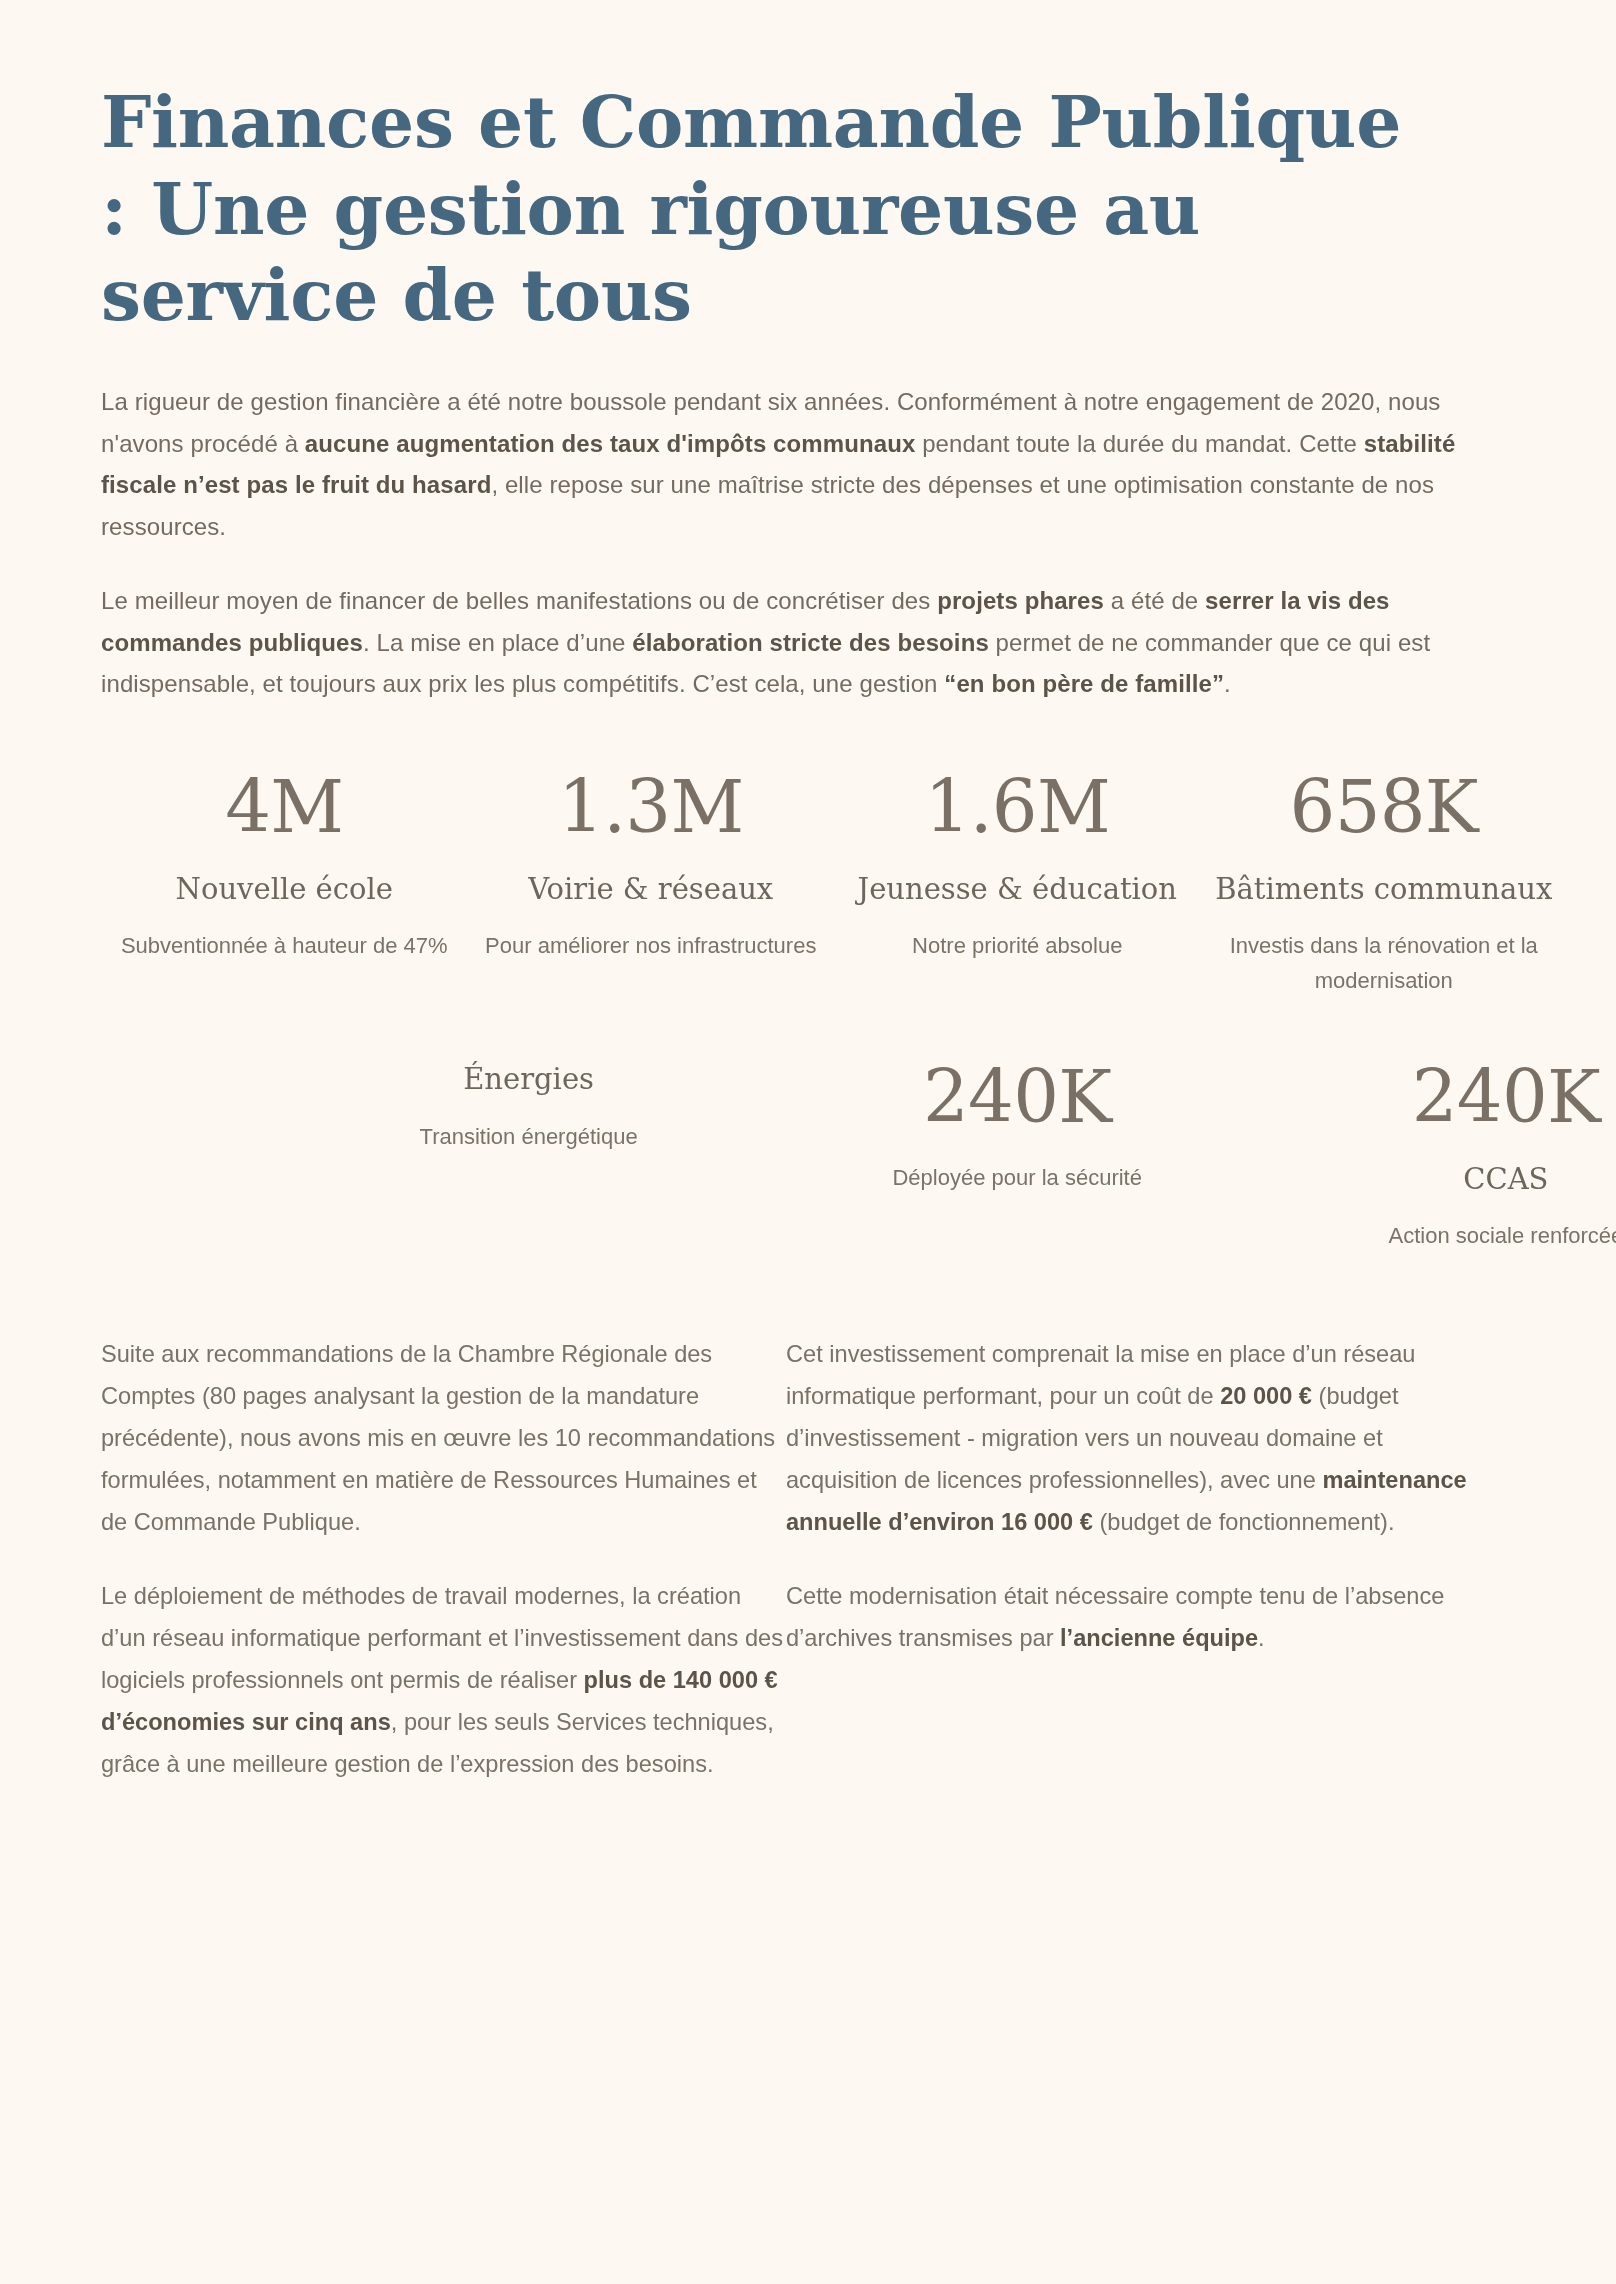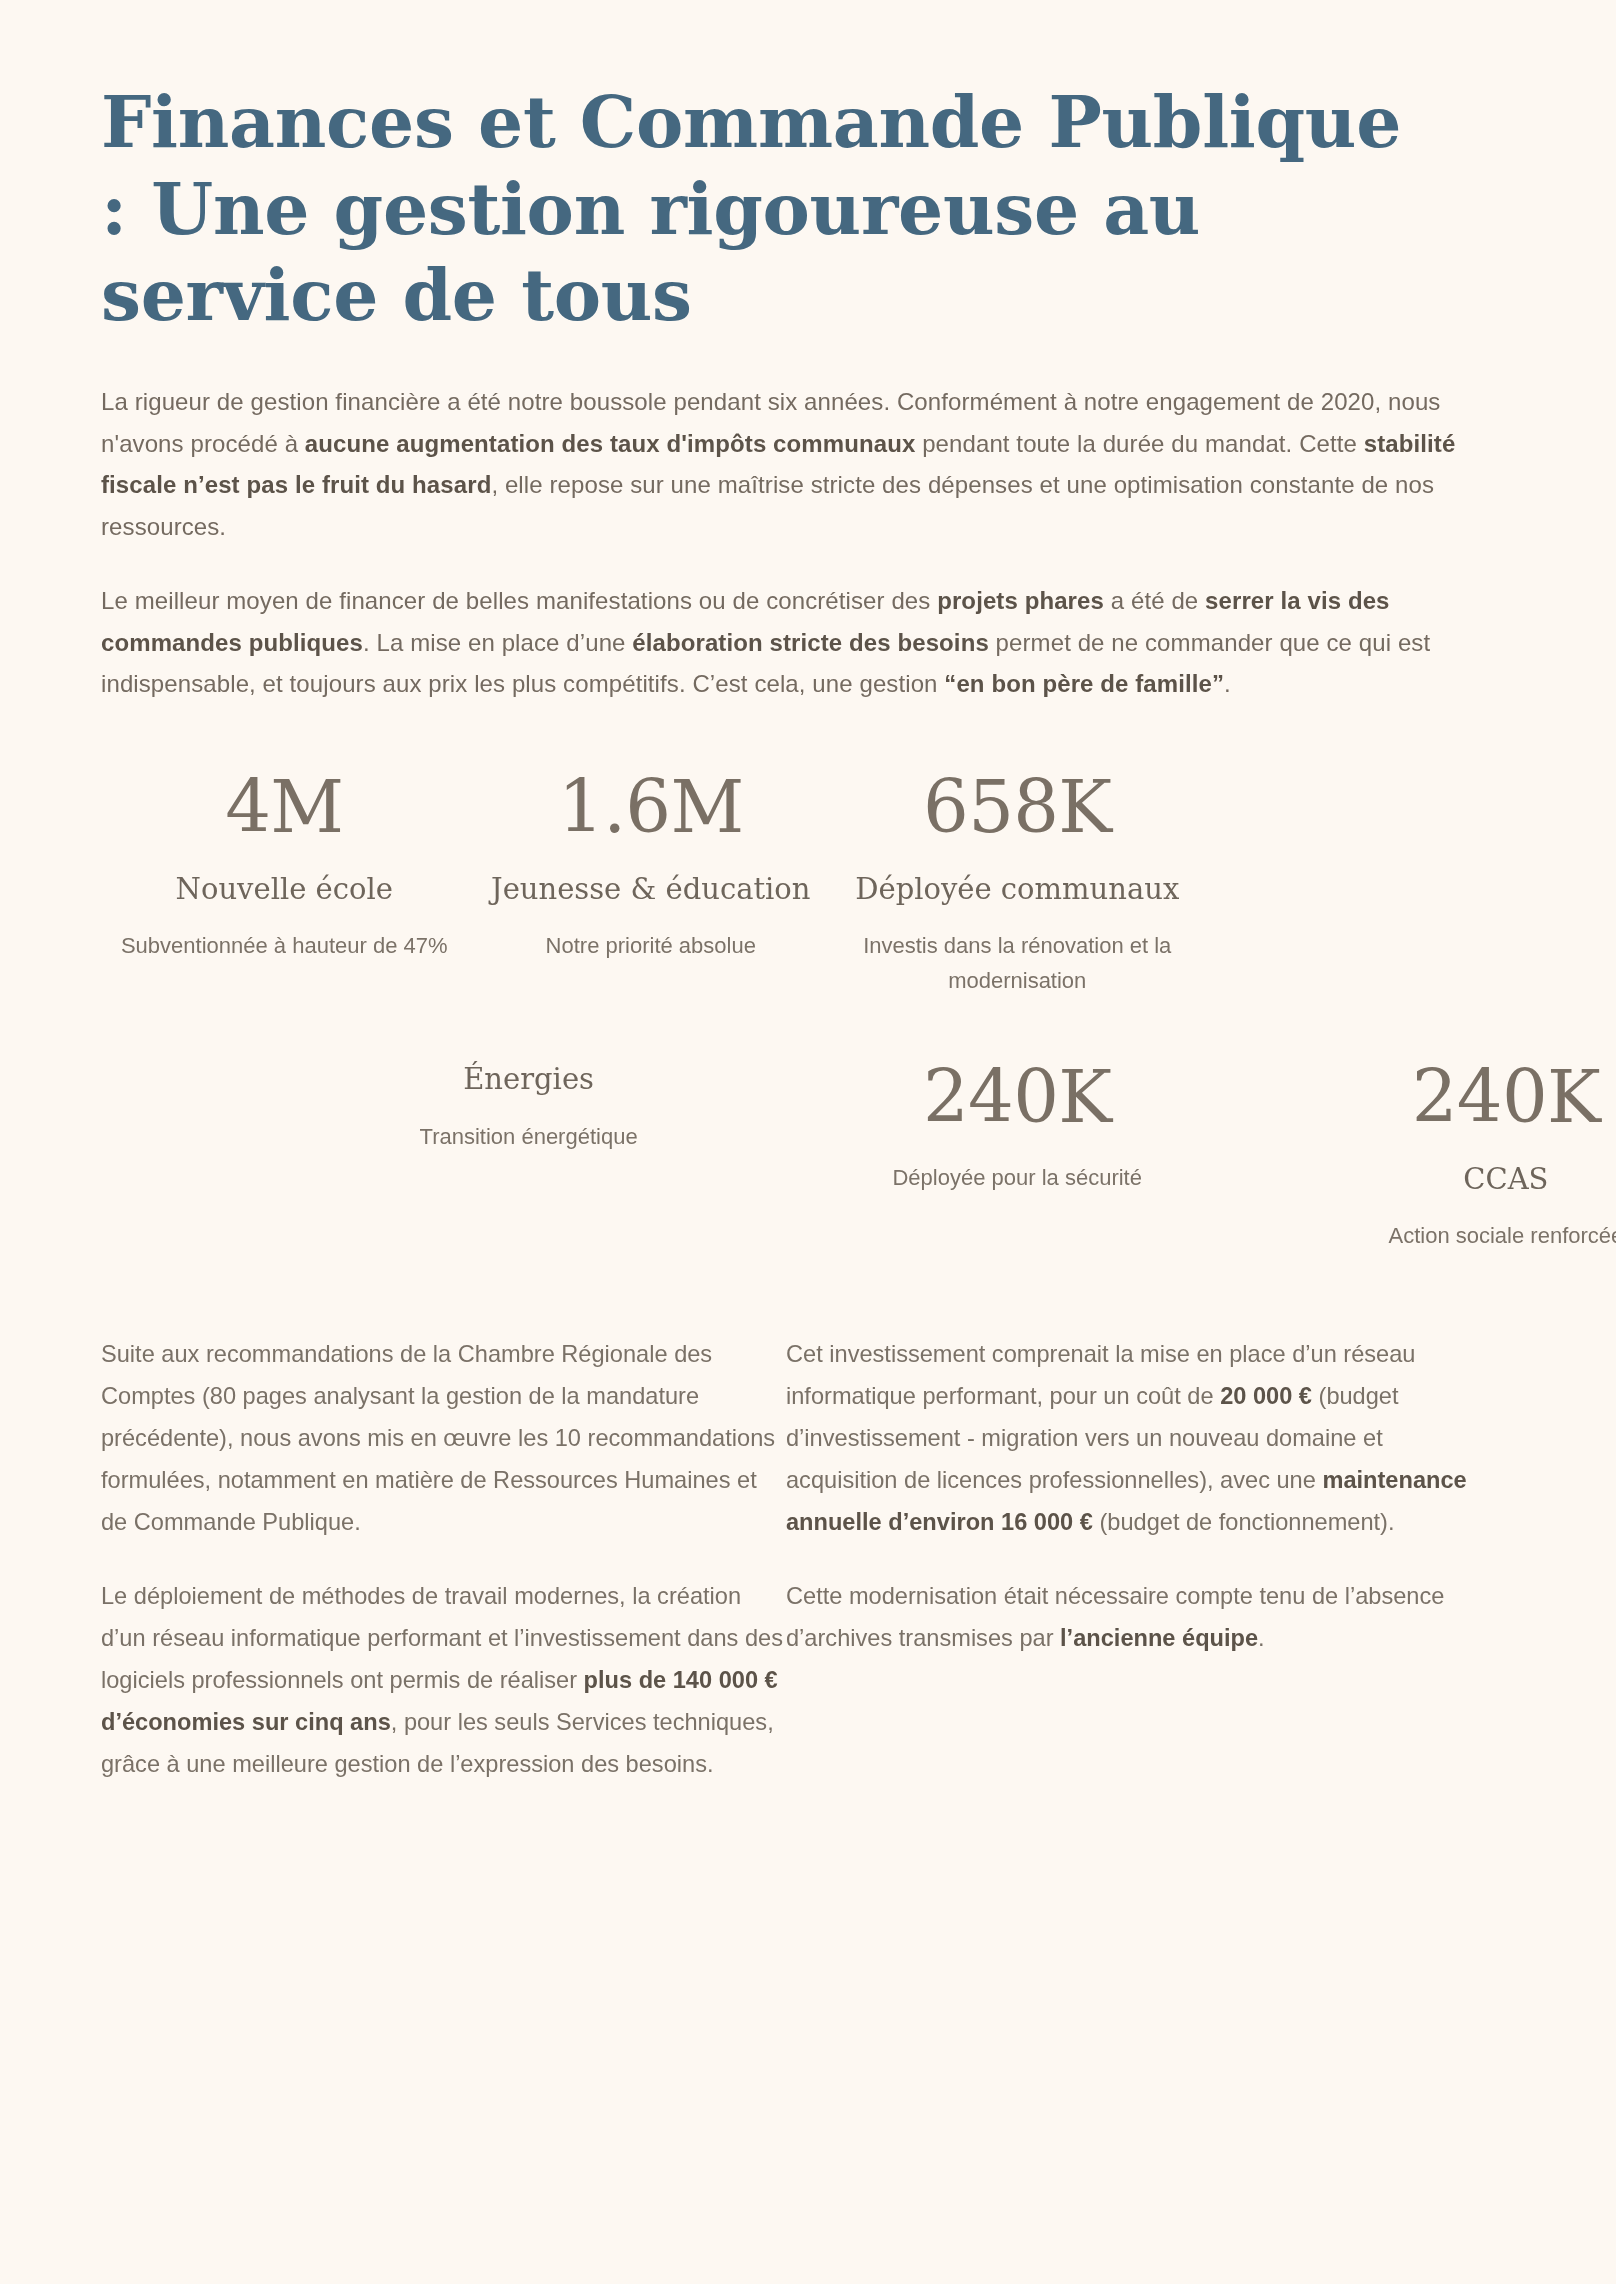--- a/index.html
+++ b/index.html
@@ -126,27 +126,32 @@
 
   <div class="stats-block">
 
     <div class="stats-row row-1">
       <div class="stat">
         <div class="stat-value">4M</div>
         <div class="stat-label">Nouvelle école</div>
         <div class="stat-desc">Subventionnée à hauteur de 47%</div>
       </div>
       <div class="stat">
+        <div class="stat-value">1.3M</div>
+        <div class="stat-label">Voirie &amp; réseaux</div>
+        <div class="stat-desc">Pour améliorer nos infrastructures</div>
+      </div>
+      <div class="stat">
         <div class="stat-value">1.6M</div>
         <div class="stat-label">Jeunesse &amp; éducation</div>
         <div class="stat-desc">Notre priorité absolue</div>
       </div>
       <div class="stat">
         <div class="stat-value">658K</div>
-        <div class="stat-label">Déployée communaux</div>
+        <div class="stat-label">Bâtiments communaux</div>
         <div class="stat-desc">Investis dans la rénovation et la modernisation</div>
       </div>
     </div>
 
     <div class="stats-row row-2">
       <div class="stat">
         <div class="stat-label">Énergies</div>
         <div class="stat-desc">Transition énergétique</div>
       </div>
       <div class="stat">

